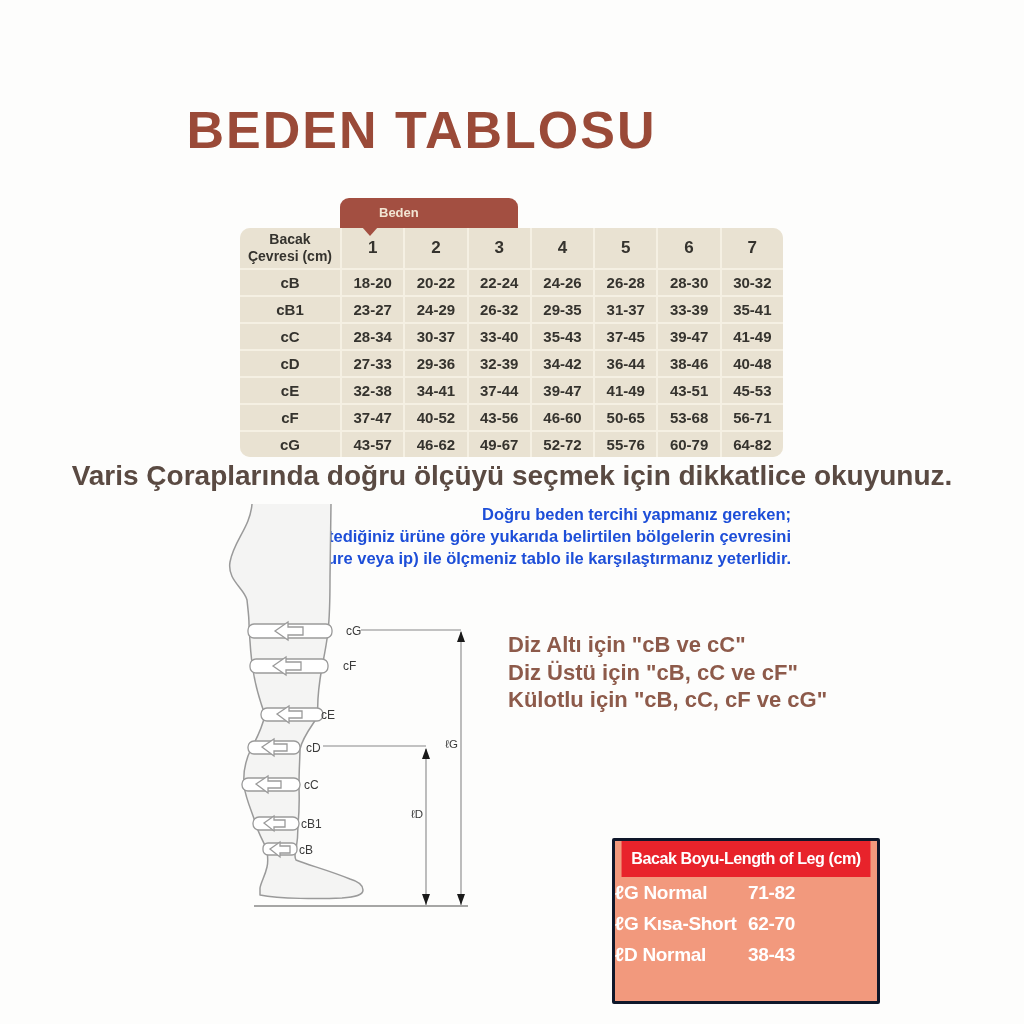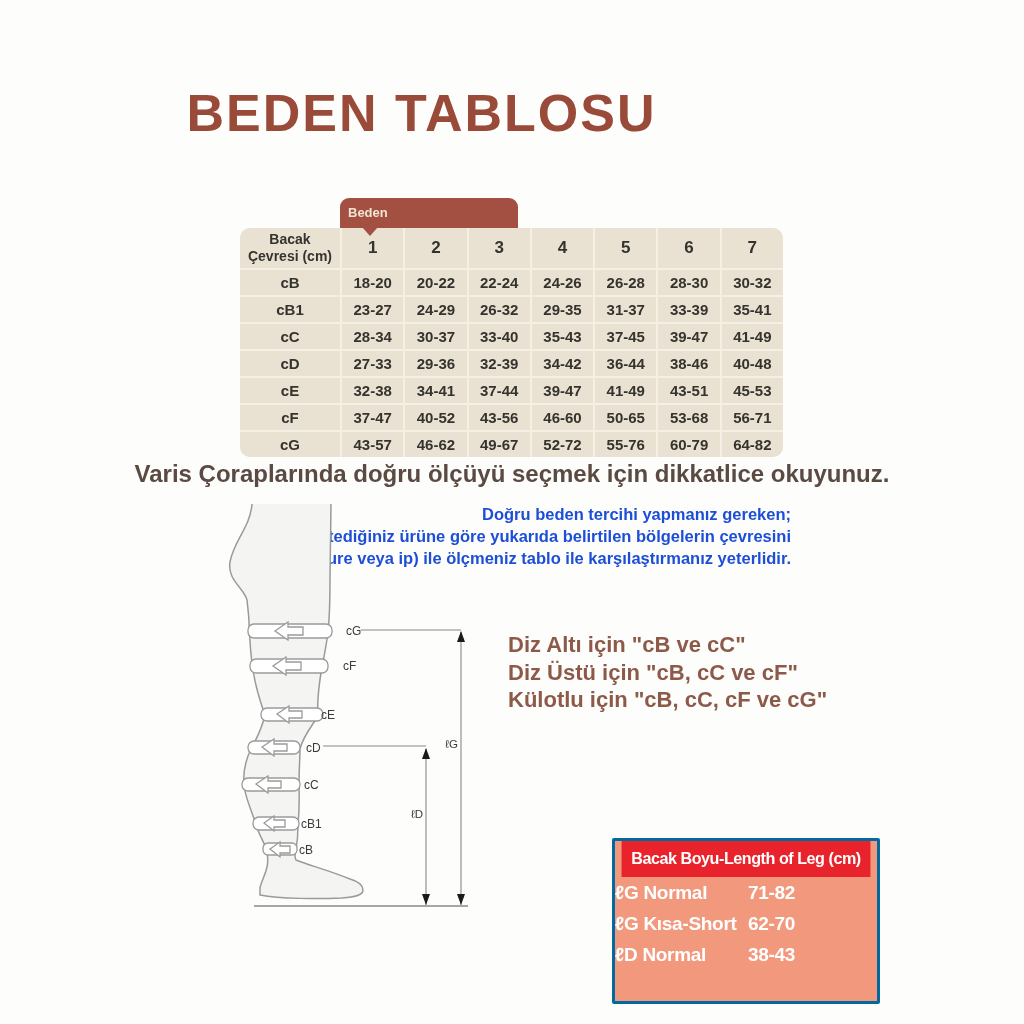--- a/index.html
+++ b/index.html
@@ -5,30 +5,30 @@
   html,body { margin:0; padding:0; }
   body {
     width:1024px; height:1024px; position:relative; overflow:hidden;
     background:#fdfdfc;
     font-family:"Liberation Sans", sans-serif;
   }
   .abs { position:absolute; }
 
   
   #title {
-    top:83px; left:0; width:843px; text-align:center;
+    top:100px; left:0; width:843px; text-align:center;
     font-size:52px; font-weight:bold; letter-spacing:2px; color:#9a4a38;
   }
 
   
   #beden-tab {
     left:340px; top:198px; width:178px; height:47px; box-sizing:border-box;
     background:#a34f41; border-radius:9px 9px 5px 5px;
     color:#f2e4d2; font-size:13px; font-weight:bold; line-height:30px;
-    padding-left:8px; z-index:1;
+    padding-left:39px; z-index:1;
   }
   #tab-notch {
     left:362px; top:227px; width:0; height:0; z-index:3;
     border-left:8px solid transparent; border-right:8px solid transparent;
     border-top:9px solid #a34f41;
   }
 
   
   #size-table {
     left:240px; top:228px; width:543px; z-index:2;
@@ -39,21 +39,21 @@
   .cell {
     background:#e9e2d2; display:flex; align-items:center; justify-content:center;
     color:#35332e; font-size:15px; font-weight:600;
   }
   .cell.colh { font-size:17px; }
   .cell.corner { flex-direction:column; font-size:14px; line-height:1.18; }
 
   
   #notice {
     top:460px; left:0; width:1024px; text-align:center;
-    font-size:24px; font-weight:600; color:#5a4a42;
+    font-size:28px; font-weight:600; color:#5a4a42;
   }
 
   
   #instructions {
     top:503px; right:233px; text-align:right;
     font-size:16.5px; font-weight:600; line-height:22px; color:#1d4ed8;
   }
 
   
   #recommendations {
@@ -62,21 +62,21 @@
   }
 
   
   #leg-svg { left:220px; top:498px; }
   #leg-svg text { font-family:"Liberation Sans", sans-serif; font-size:12px; fill:#3a3a3a; }
   #leg-svg text.dim { font-size:11.5px; }
 
   
   #leg-length-table {
     left:612px; top:838px; width:268px; height:166px; box-sizing:border-box;
-    border:3px solid #0369a1; background:#f2997d; border-radius:2px;
+    border:3px solid #0f172a; background:#f2997d; border-radius:2px;
   }
   #llt-header {
     height:36px; background:#e8232b; color:#ffffff; font-weight:bold;
     font-size:17px; letter-spacing:-0.5px;
     display:flex; align-items:center; justify-content:center;
     transform:scaleX(0.95); transform-origin:center;
     white-space:nowrap;
   }
   .llt-row {
     height:31px; display:flex; align-items:center;

